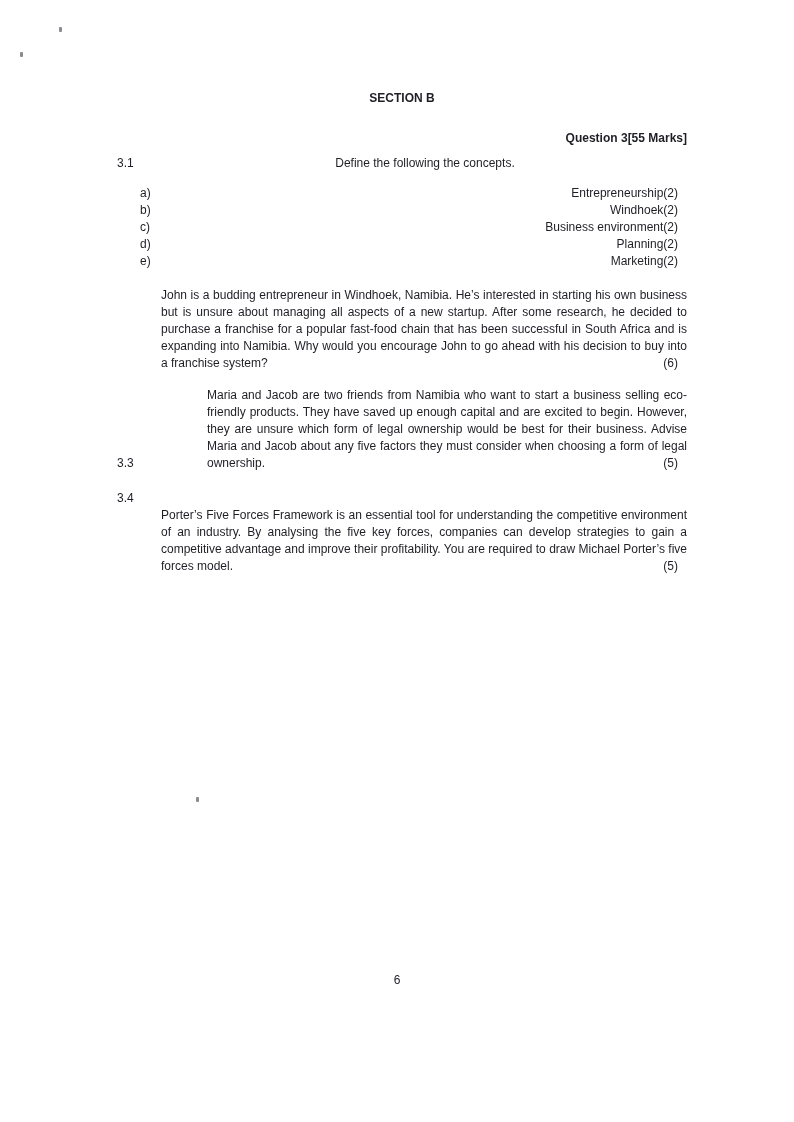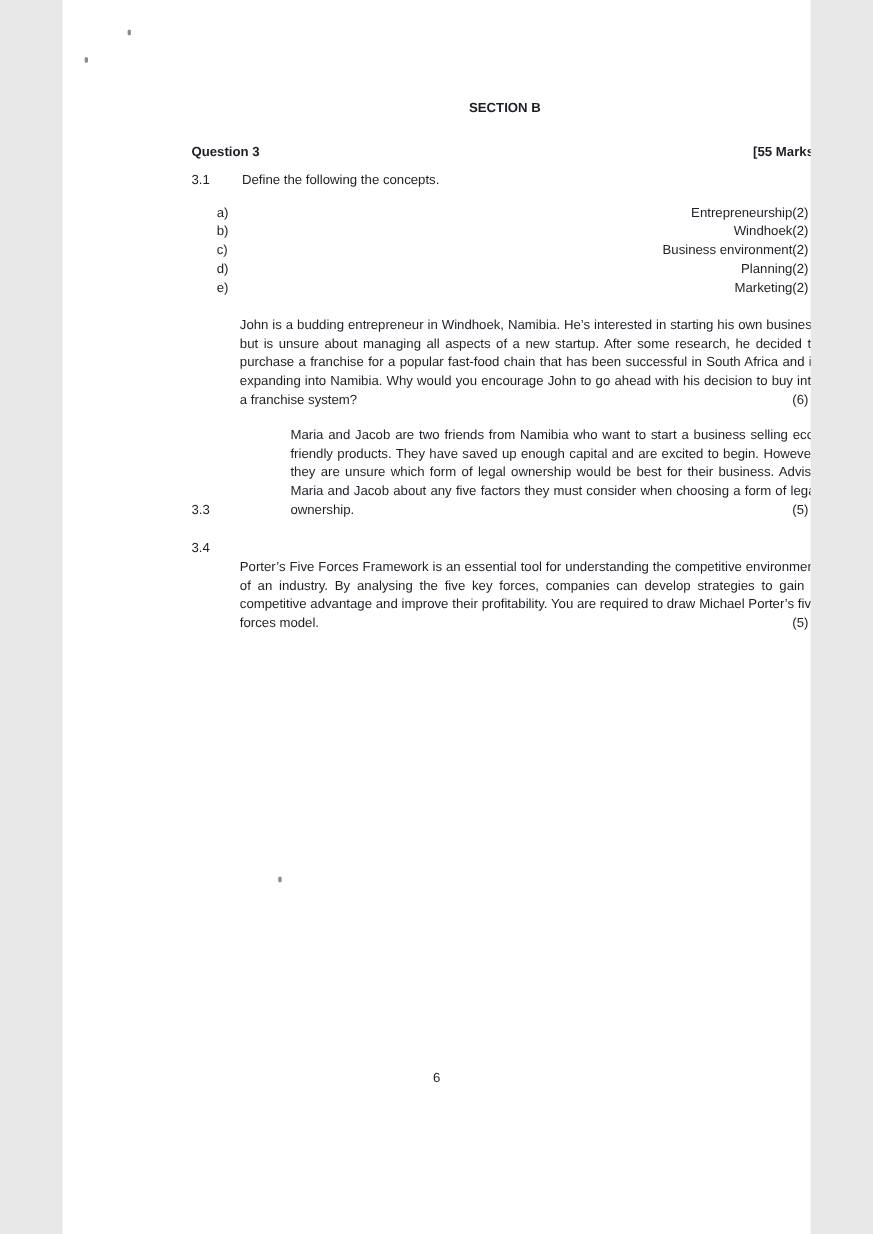--- a/index.html
+++ b/index.html
@@ -1,18 +1,18 @@
 <!DOCTYPE html>
 <html><head>
 <meta charset="utf-8">
 <style>
   html, body { margin: 0; padding: 0; background: #e8e8e8; }
   .page {
     position: relative;
-    width: 680px;
+    width: 794px;
     height: 1122px;
     margin: 0 auto;
     background: #ffffff;
     font-family: "Liberation Sans", sans-serif;
     font-size: 12px;
     line-height: 17px;
     color: #1e1e26;
     overflow: hidden;
   }
   .content {
@@ -20,31 +20,31 @@
     left: 117px;
     top: 90px;
     width: 570px;
   }
   .section-title {
     text-align: center;
     font-weight: bold;
   }
   .q-header {
     display: flex;
-    justify-content: space-between;
+    justify-content: flex-end;
     font-weight: bold;
     margin-top: 23px;
   }
   .row { display: flex; }
   .row-q31 { margin-top: 8px; }
   .row-q32 { margin-top: 17px; }
   .row-q33 { margin-top: 15px; align-items: flex-end; }
   .row-q34 { margin-top: 18px; flex-direction: column; }
   .num { width: 46px; flex: none; }
-  .qtext { flex: 1; }
+  .qtext { flex: 1; text-align: center; }
   .justify { text-align: justify; margin-left: 44px; }
   .marks-float {
     float: right;
     margin-right: 9px;
     margin-left: 12px;
   }
   .sublist { margin-top: 13px; margin-left: 23px; }
   .subrow { display: flex; }
   .letter { width: 23px; flex: none; }
   .label { flex: 1; text-align: right; }

